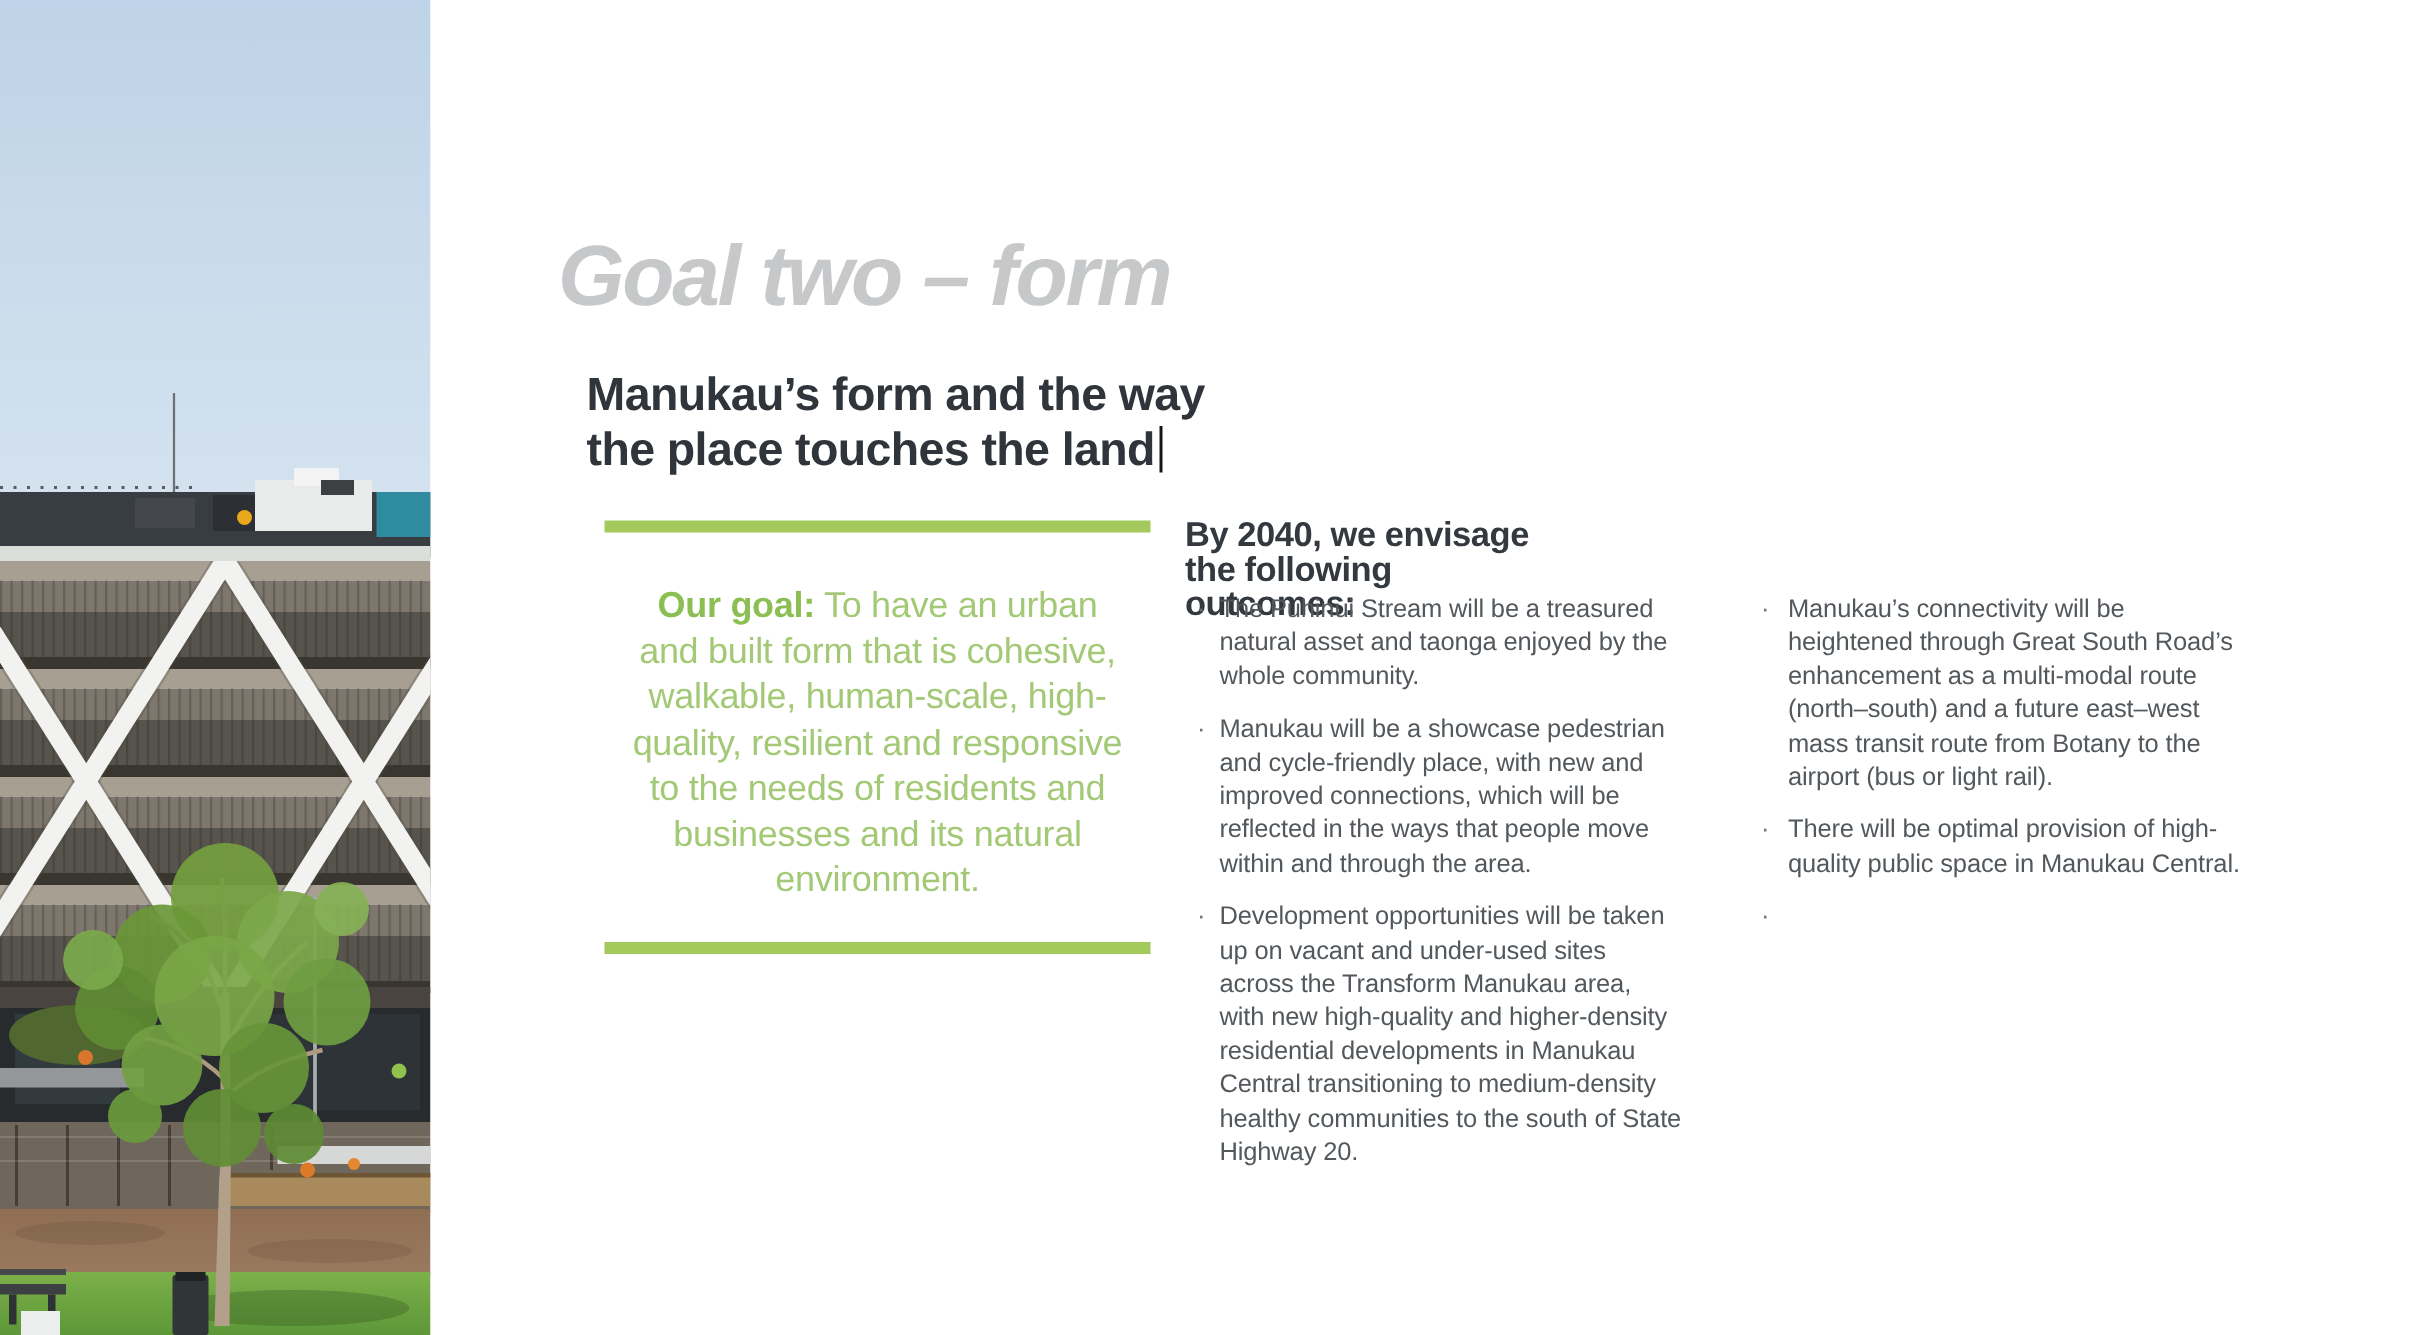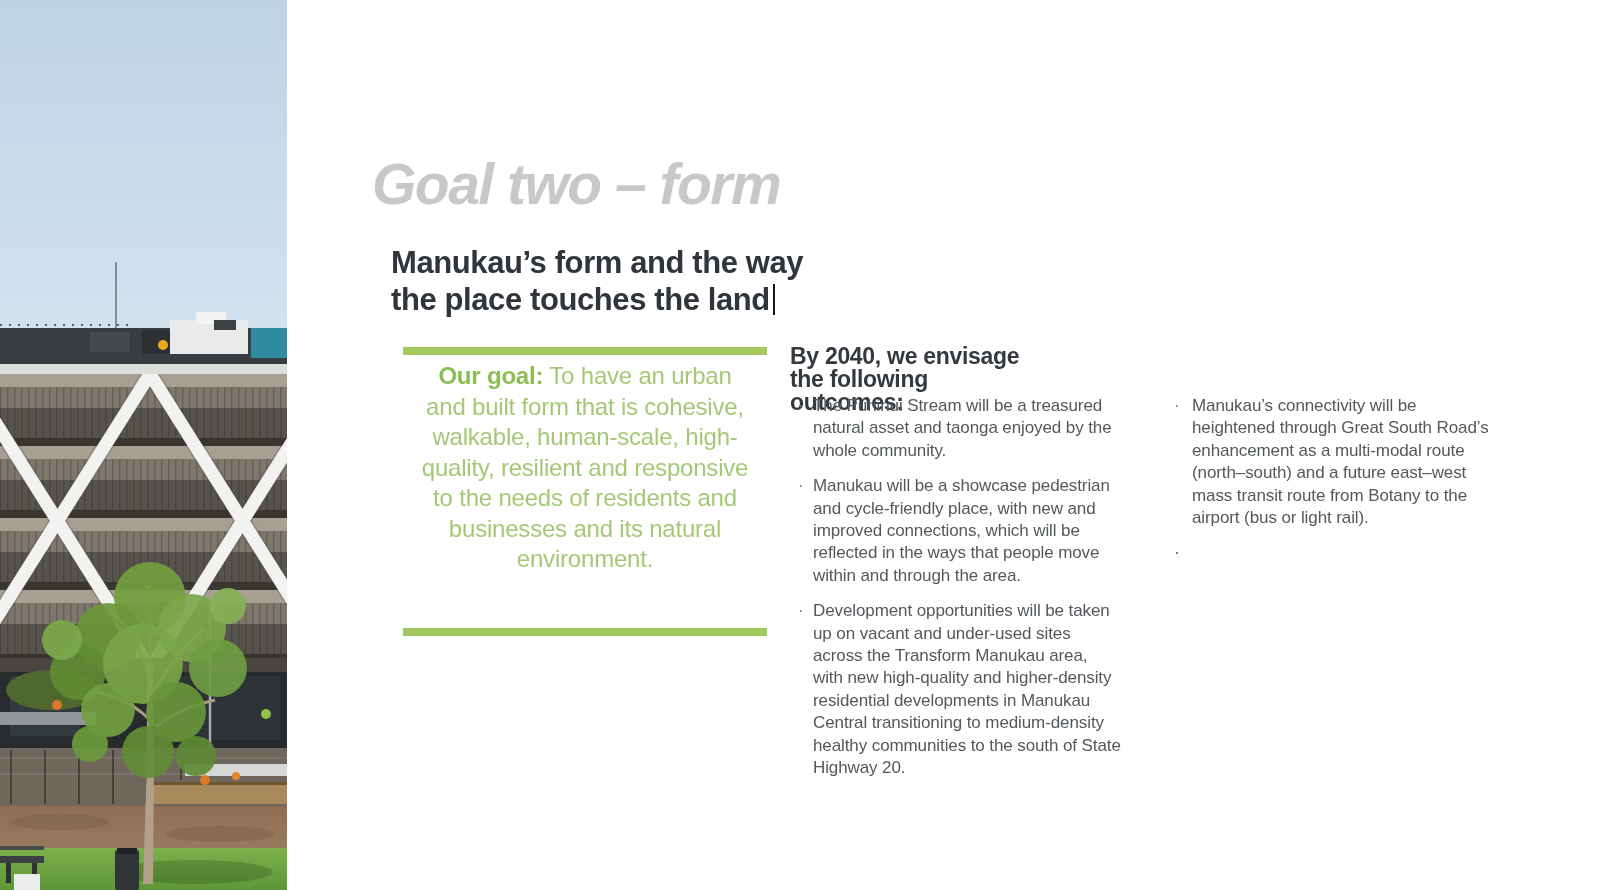--- a/index.html
+++ b/index.html
@@ -21,21 +21,21 @@
     color:#2f353b;white-space:pre-line;margin-top:20px;
   }
   .caret{
     display:inline-block;width:2px;height:31px;background:#15181a;
     margin-left:3px;vertical-align:-5px;
   }
   
   .goal-box{position:absolute;left:403px;top:347px;width:364px;}
   .goal-bar{height:8px;background:#a4c95c;}
   .goal-text{
-    box-sizing:border-box;width:382px;margin-left:-9px;height:273px;padding-top:6px;
+    box-sizing:border-box;width:382px;margin-left:-9px;height:273px;padding-top:34px;
     text-align:center;font-size:24px;line-height:30.5px;letter-spacing:-0.2px;
     color:#a3c976;white-space:pre-line;
   }
   .goal-label{font-weight:bold;color:#8bbf53;}
   
   .outcomes-heading{
     position:absolute;left:790px;top:345px;width:240px;
     font-size:23px;font-weight:bold;line-height:23px;letter-spacing:-0.3px;
     color:#33393f;white-space:pre-line;
   }
@@ -268,15 +268,16 @@
 Highway 20.</span></div>
 </div>
 
 <div class="col col-2">
   <div class="bullet-item"><span class="dot">·</span><span>Manukau’s connectivity will be
 heightened through Great South Road’s
 enhancement as a multi-modal route
 (north–south) and a future east–west
 mass transit route from Botany to the
 airport (bus or light rail).</span></div>
+  <div class="bullet-item"><span class="dot">·</span><span>There will be optimal provision of high-
+quality public space in Manukau Central.</span></div>
   <div class="bullet-item"><span class="dot">·</span></div>
-  <div class="bullet-item"><span class="dot">·</span></div>
 </div>
 
 </body></html>

